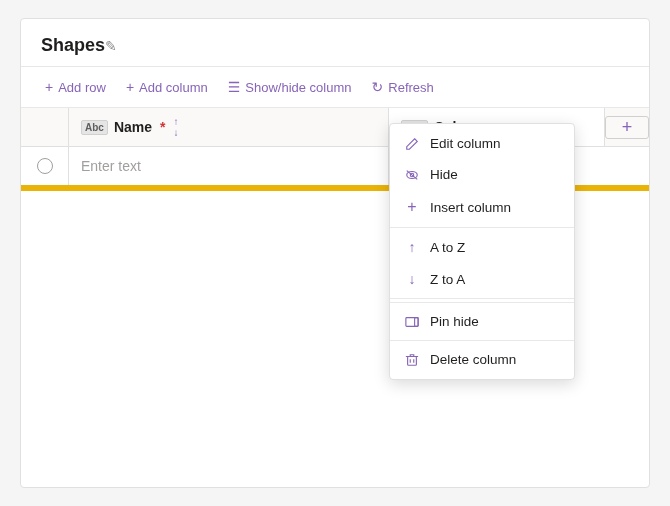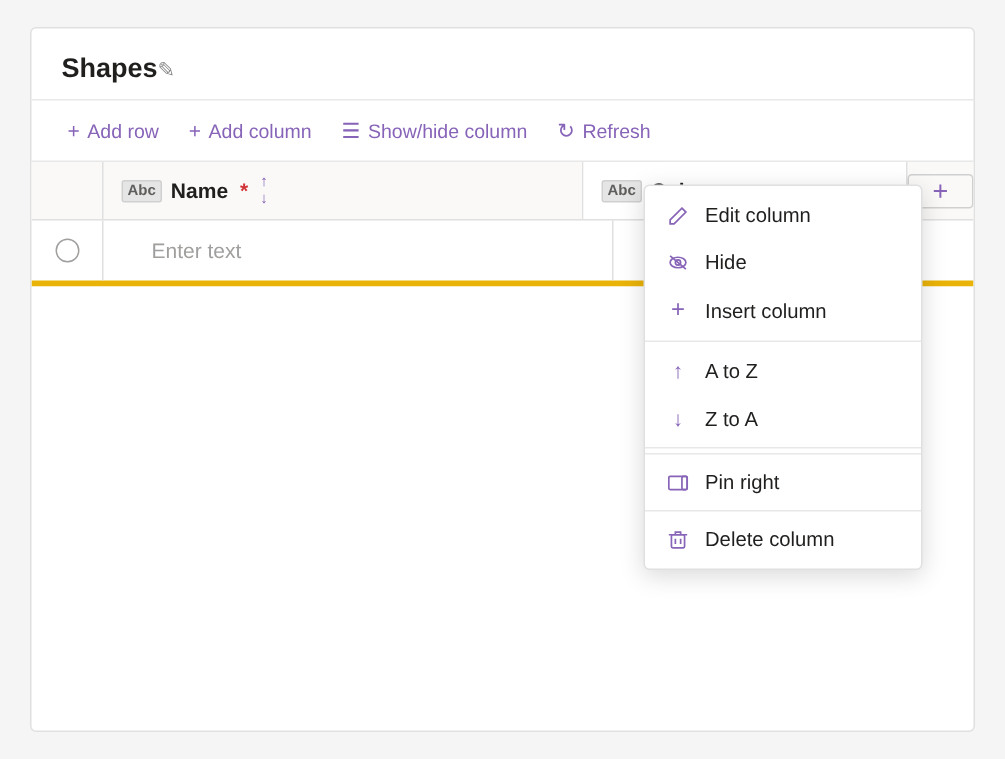--- a/index.html
+++ b/index.html
@@ -133,23 +133,22 @@
       font-size: 10px;
       color: #8764b8;
       line-height: 1.1;
     }
     .chevron-down {
       font-size: 12px;
       color: #605e5c;
     }
     .table-data-row {
       display: flex;
-      border-bottom: 4px solid #eab308;
+      border-bottom: 6px solid #eab308;
       min-height: 44px;
-      gap: 20px;
     }
     .cell-checkbox {
       width: 48px;
       min-width: 48px;
       border-right: 1px solid #e0e0e0;
       display: flex;
       align-items: center;
       justify-content: center;
     }
     .radio-btn {
@@ -188,21 +187,20 @@
       position: absolute;
       top: 104px;
       left: 368px;
       background: #fff;
       border: 1px solid #e0e0e0;
       border-radius: 4px;
       box-shadow: 0 4px 16px rgba(0,0,0,0.15);
       width: 186px;
       z-index: 100;
       padding: 4px 0;
-      margin-left: 40px;
     }
     .menu-item {
       display: flex;
       align-items: center;
       gap: 10px;
       padding: 8px 14px;
       cursor: pointer;
       color: #201f1e;
       font-size: 13.5px;
     }
@@ -325,21 +323,21 @@
     <div class="menu-separator"></div>
 
 
     <div class="menu-item">
       <span class="menu-icon">
         <svg width="14" height="14" viewBox="0 0 16 16" fill="none">
           <rect x="1" y="3" width="14" height="10" rx="1" stroke="#8764b8" stroke-width="1.3"></rect>
           <rect x="11" y="3" width="4" height="10" rx="1" stroke="#8764b8" stroke-width="1.3" fill="none"></rect>
         </svg>
       </span>
-      <span>Pin right</span>
+      <span>Pin hide</span>
     </div>
     <div class="menu-separator"></div>
 
     <div class="menu-item">
       <span class="menu-icon">
         <svg width="14" height="14" viewBox="0 0 16 16" fill="none">
           <rect x="3" y="4" width="10" height="10" rx="1" stroke="#8764b8" stroke-width="1.3"></rect>
           <path d="M1 4h14M6 4V2h4v2" stroke="#8764b8" stroke-width="1.3"></path>
           <line x1="6" y1="7" x2="6" y2="11" stroke="#8764b8" stroke-width="1.3"></line>
           <line x1="10" y1="7" x2="10" y2="11" stroke="#8764b8" stroke-width="1.3"></line>

